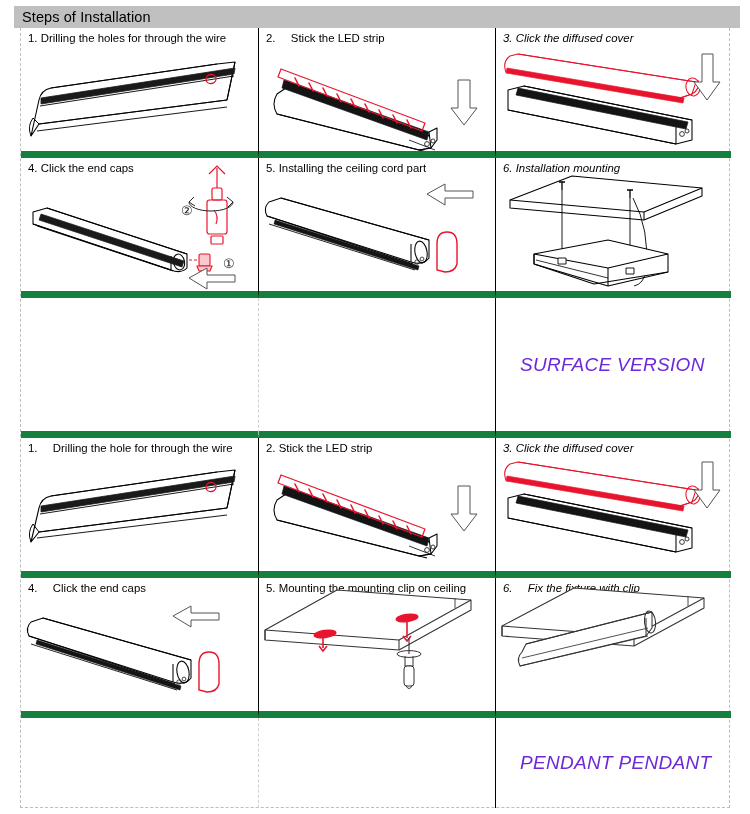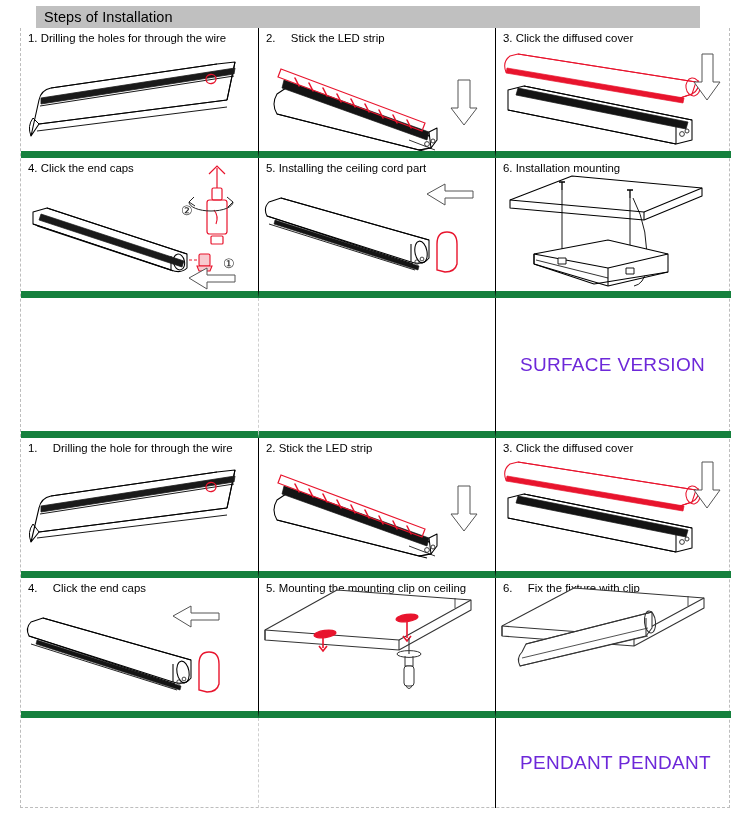--- a/index.html
+++ b/index.html
@@ -8,21 +8,21 @@
     width:750px;height:814px;
     background:#ffffff;
     font-family:"Liberation Sans",sans-serif;
     color:#000;
     overflow:hidden;
   }
   .sheet{position:relative;width:750px;height:814px;}
 
   
   .hdr{
-    position:absolute;left:36px;top:6px;width:664px;height:22px;
+    position:absolute;left:14px;top:6px;width:726px;height:22px;
     background:#c0c0c0;
     display:flex;align-items:center;
   }
   .hdr-title{
     font-size:14.5px;letter-spacing:.1px;padding-left:8px;color:#000;
     white-space:nowrap;
   }
 
   
   .grid{
@@ -34,21 +34,21 @@
     border-right:1px dashed #bdbdbd;
     border-bottom:1px dashed #bdbdbd;
     box-sizing:border-box;
   }
   .cell{
     position:relative;box-sizing:border-box;
     border-right:1px solid #000;
     border-bottom:7px solid #15803d;
     overflow:hidden;
   }
-  .cell.lastcol{border-right:none;}
+  .cell.lastcol{border-right:none;font-style:italic;}
   .cell.nb{border-bottom:none;}
 
   
   .cell.soft{border-right:1px dashed #cfcfcf;}
 
   .caption{
     position:absolute;left:7px;top:4px;
     font-size:11.4px;line-height:13px;color:#000;
     white-space:nowrap;
   }

